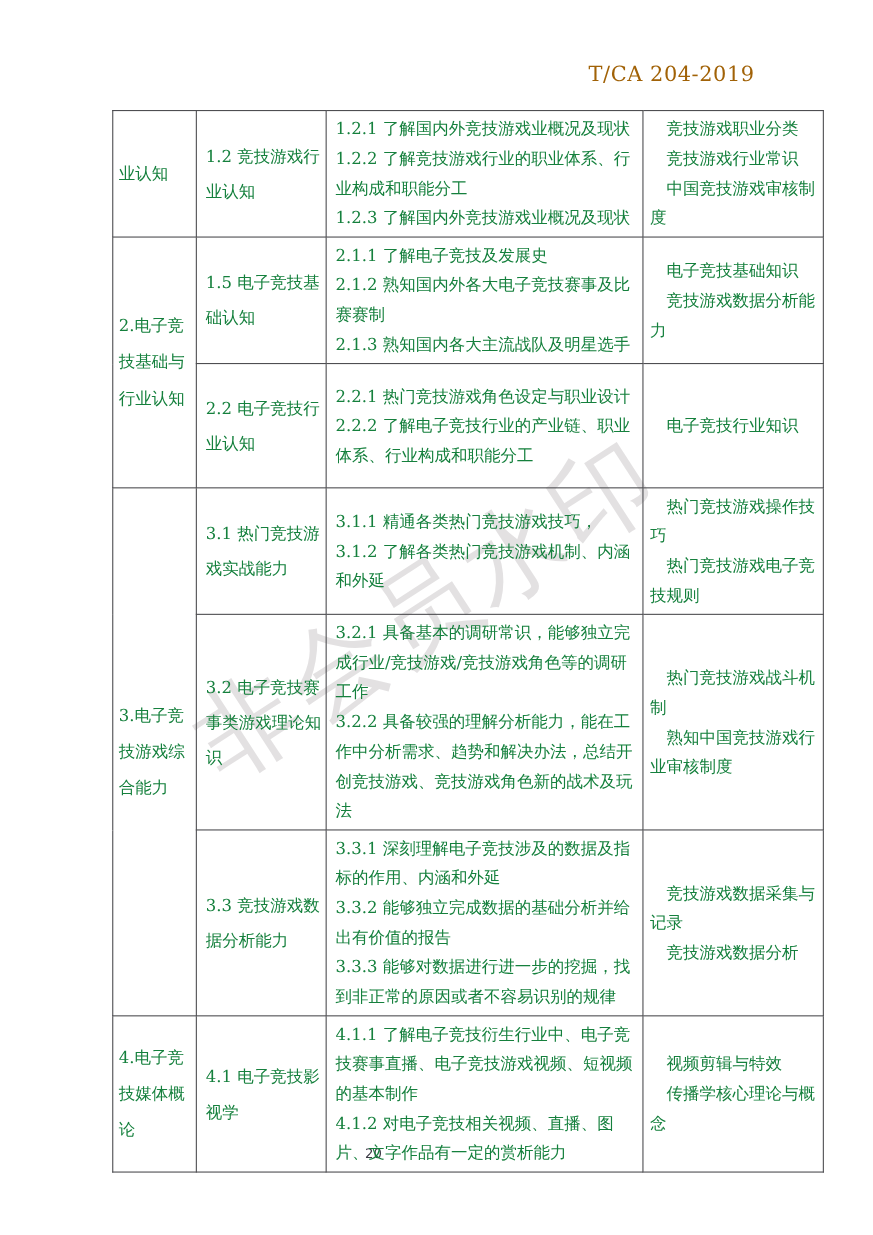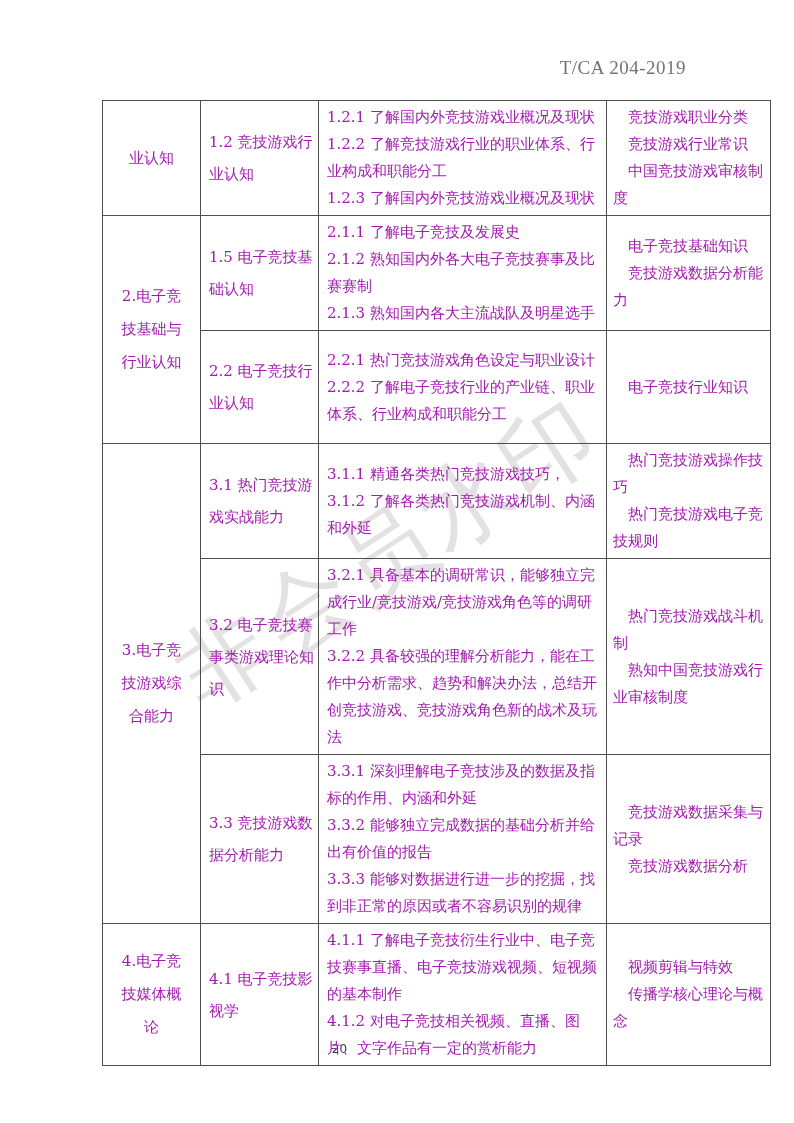--- a/index.html
+++ b/index.html
@@ -3,39 +3,39 @@
 <meta charset="utf-8">
 <style>
   html,body{margin:0;padding:0;}
   body{
     width:794px;height:1123px;position:relative;background:#ffffff;
     font-family:"DejaVu Serif","Liberation Serif",serif;color:#32323a;
     overflow:hidden;
   }
   .page-header{
     position:absolute;top:57px;right:108px;
-    font-size:19px;letter-spacing:.5px;color:#737373;white-space:nowrap;font-family:Liberation Serif, serif;
+    font-size:19px;letter-spacing:.5px;color:#a16207;white-space:nowrap;
   }
   .watermark{
     position:absolute;left:148px;top:508px;z-index:0;
     font-size:92px;line-height:1;letter-spacing:4px;white-space:nowrap;
     color:rgba(185,180,182,0.40);
     transform:rotate(-33deg);transform-origin:center center;
     pointer-events:none;user-select:none;
   }
   table.curriculum{
     position:absolute;left:102px;top:100px;z-index:1;
     width:591px;border-collapse:collapse;table-layout:fixed;
     background:transparent;
   }
   td{
     border:1.5px solid #4e4e52;vertical-align:middle;
-    font-size:15px;color:#a21caf;overflow:hidden;
+    font-size:15px;color:#15803d;overflow:hidden;
   }
-  .c1{width:65px;text-align:center;line-height:33px;padding:0 16px;}
+  .c1{width:65px;text-align:left;line-height:33px;padding:0 5px;}
   .c2{width:105px;padding:0 4px 0 8px;line-height:32px;}
   .c3{width:271px;padding:3px 8px;}
   .c3 p{margin:0;line-height:27px;}
   .c4{width:150px;padding:3px 7px 3px 6px;}
   .c4 p{margin:0;line-height:27px;text-indent:1em;}
   tr.r1{height:107px}
   tr.r2{height:111px}
   tr.r3{height:113px}
   tr.r4{height:106px}
   tr.r5{height:170px}

